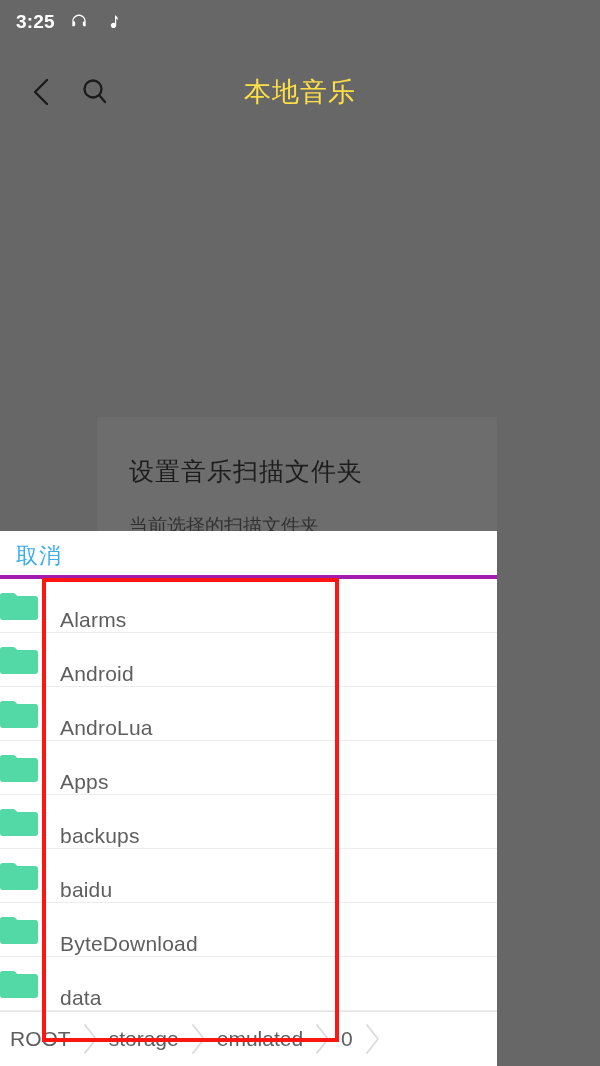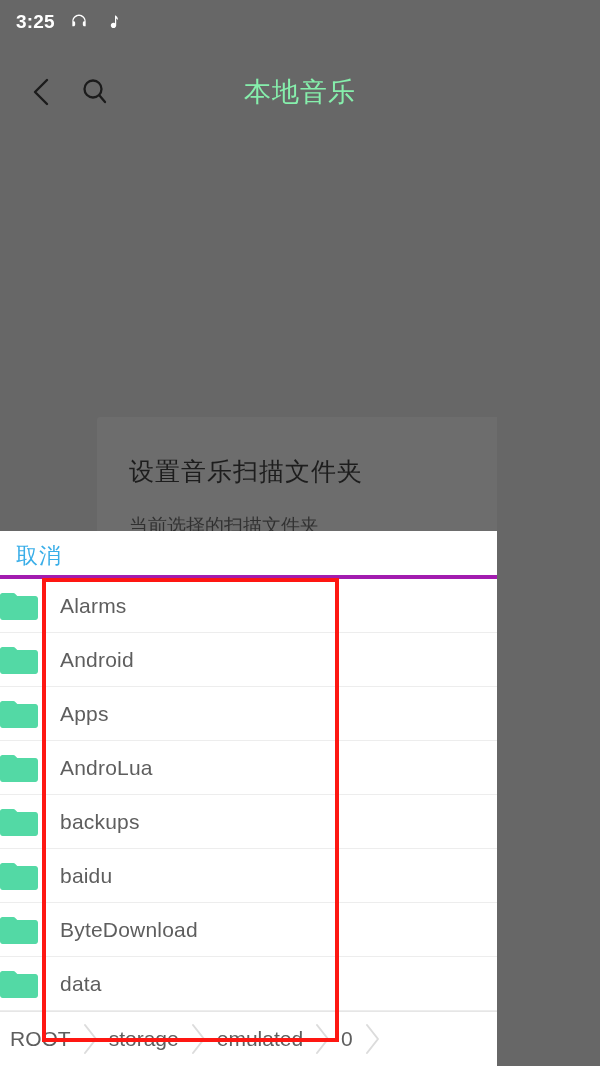--- a/index.html
+++ b/index.html
@@ -48,21 +48,21 @@
     display:flex; align-items:center;
     padding:0 22px;
   }
   #toolbar .tb-icon { display:flex; align-items:center; justify-content:center; }
   #back-btn  { width:40px; height:46px; }
   #search-btn{ width:46px; height:46px; margin-left:10px; }
   #toolbar .tb-title {
     position:absolute; left:0; right:0;
     text-align:center;
     font-size:27px;
-    color:#86efac;
+    color:#fde047;
     letter-spacing:1px;
     pointer-events:none;
   }
   #sort-btn { margin-left:auto; width:46px; height:46px; }
 
   
   #hidden-dialog {
     position:absolute;
     left:97px; top:417px;
     width:406px; height:120px;
@@ -105,21 +105,21 @@
   
   #folder-list {
     position:relative;
     height:432px;
     overflow:hidden;
     background:#ffffff;
   }
   .folder-row {
     position:relative;
     height:54px;
-    display:flex; align-items:center;
+    display:flex; align-items:flex-end;
     border-bottom:1px solid #ededed;
     background:#ffffff;
   }
   .folder-row .ficon {
     position:absolute;
     left:-2px; top:50%;
     transform:translateY(-50%);
     width:42px; height:30px;
   }
   .folder-row .fname {
@@ -245,27 +245,27 @@
         <div class="folder-row">
           <span class="ficon"><svg width="42" height="30" viewBox="0 0 42 30" fill="#53d9a5">
               <path d="M2 4.5C2 3 3 2 4.5 2h10.8c.8 0 1.5.3 2 .9l2 2.2h18C38.8 5.1 40 6.3 40 7.8v18.4c0 1.5-1.2 2.7-2.7 2.7H4.7C3.2 28.9 2 27.7 2 26.2V4.5z"></path>
             </svg></span>
           <span class="fname">Android</span>
         </div>
         <div class="folder-row">
           <span class="ficon"><svg width="42" height="30" viewBox="0 0 42 30" fill="#53d9a5">
               <path d="M2 4.5C2 3 3 2 4.5 2h10.8c.8 0 1.5.3 2 .9l2 2.2h18C38.8 5.1 40 6.3 40 7.8v18.4c0 1.5-1.2 2.7-2.7 2.7H4.7C3.2 28.9 2 27.7 2 26.2V4.5z"></path>
             </svg></span>
+          <span class="fname">AndroLua</span>
+        </div>
+        <div class="folder-row">
+          <span class="ficon"><svg width="42" height="30" viewBox="0 0 42 30" fill="#53d9a5">
+              <path d="M2 4.5C2 3 3 2 4.5 2h10.8c.8 0 1.5.3 2 .9l2 2.2h18C38.8 5.1 40 6.3 40 7.8v18.4c0 1.5-1.2 2.7-2.7 2.7H4.7C3.2 28.9 2 27.7 2 26.2V4.5z"></path>
+            </svg></span>
           <span class="fname">Apps</span>
-        </div>
-        <div class="folder-row">
-          <span class="ficon"><svg width="42" height="30" viewBox="0 0 42 30" fill="#53d9a5">
-              <path d="M2 4.5C2 3 3 2 4.5 2h10.8c.8 0 1.5.3 2 .9l2 2.2h18C38.8 5.1 40 6.3 40 7.8v18.4c0 1.5-1.2 2.7-2.7 2.7H4.7C3.2 28.9 2 27.7 2 26.2V4.5z"></path>
-            </svg></span>
-          <span class="fname">AndroLua</span>
         </div>
         <div class="folder-row">
           <span class="ficon"><svg width="42" height="30" viewBox="0 0 42 30" fill="#53d9a5">
               <path d="M2 4.5C2 3 3 2 4.5 2h10.8c.8 0 1.5.3 2 .9l2 2.2h18C38.8 5.1 40 6.3 40 7.8v18.4c0 1.5-1.2 2.7-2.7 2.7H4.7C3.2 28.9 2 27.7 2 26.2V4.5z"></path>
             </svg></span>
           <span class="fname">backups</span>
         </div>
         <div class="folder-row">
           <span class="ficon"><svg width="42" height="30" viewBox="0 0 42 30" fill="#53d9a5">
               <path d="M2 4.5C2 3 3 2 4.5 2h10.8c.8 0 1.5.3 2 .9l2 2.2h18C38.8 5.1 40 6.3 40 7.8v18.4c0 1.5-1.2 2.7-2.7 2.7H4.7C3.2 28.9 2 27.7 2 26.2V4.5z"></path>

